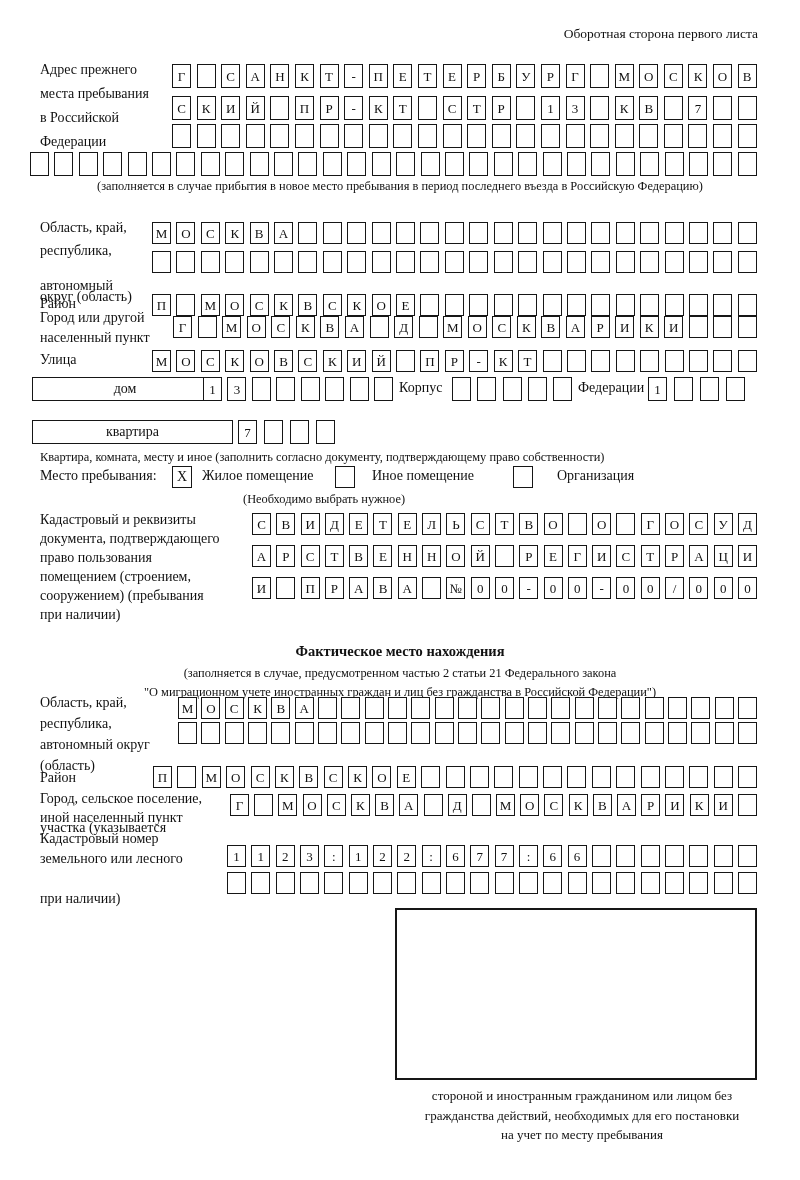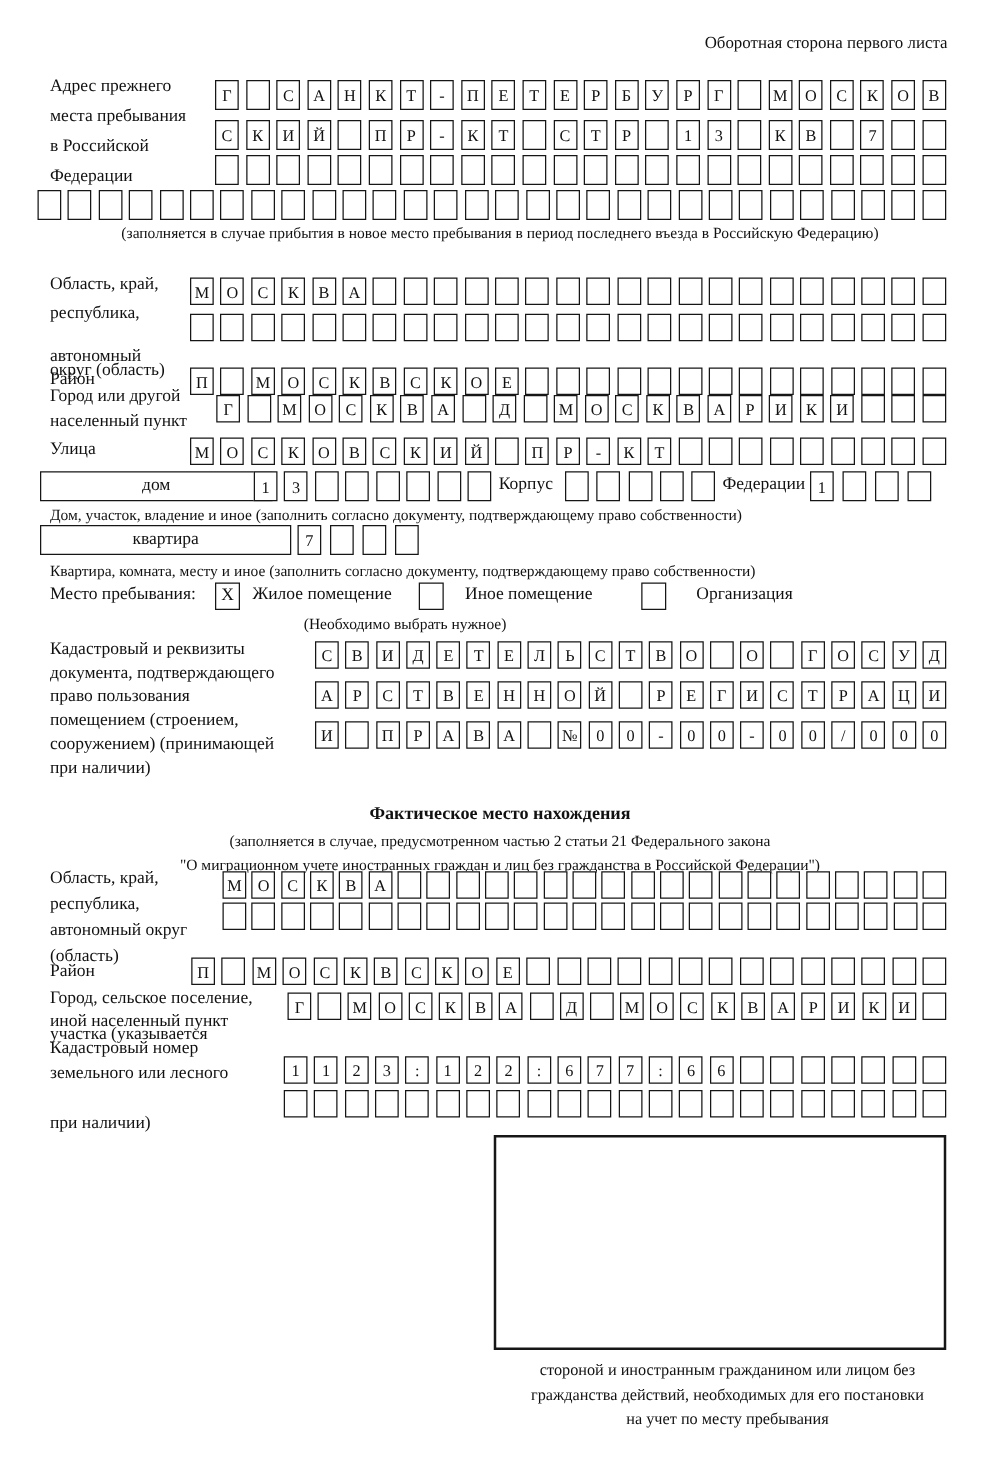--- a/index.html
+++ b/index.html
@@ -323,21 +323,20 @@
       <div class="cell"></div>
     </div>
   <div class="txt" style="left:578px;top:380px">Федерации</div>
   <div class="row h24" style="left:648px;top:377px;width:97px">
       <div class="cell">1</div>
       <div class="cell"></div>
       <div class="cell"></div>
       <div class="cell"></div>
     </div>
 
-  <div class="txt note" style="left:40px;top:405px">Дом, участок, владение и иное (заполнить согласно документу, подтверждающему право собственности)</div>
 
   <div class="widebox" style="left:32px;top:420px;width:201px">квартира</div>
   <div class="row h24" style="left:238px;top:420px;width:97px">
       <div class="cell">7</div>
       <div class="cell"></div>
       <div class="cell"></div>
       <div class="cell"></div>
     </div>
 
   <div class="txt note" style="left:40px;top:450px">Квартира, комната, месту и иное (заполнить согласно документу, подтверждающему право собственности)</div>
@@ -354,21 +353,21 @@
   <div class="checkbox" style="left:513px;top:466px">
     <span></span>
   </div>
   <div class="txt" style="left:557px;top:468px">Организация</div>
   <div class="txt note" style="left:243px;top:492px">(Необходимо выбрать нужное)</div>
 
   <div class="txt" style="left:40px;top:512px">Кадастровый и реквизиты</div>
   <div class="txt" style="left:40px;top:531px">документа, подтверждающего</div>
   <div class="txt" style="left:40px;top:550px">право пользования</div>
   <div class="txt" style="left:40px;top:569px">помещением (строением,</div>
-  <div class="txt" style="left:40px;top:588px">сооружением) (принимающей</div>
+  <div class="txt" style="left:40px;top:588px">сооружением) (пребывания</div>
   <div class="txt" style="left:40px;top:607px">при наличии)</div>
   <div class="row h22" style="left:252px;top:513px;width:505px">
       <div class="cell">С</div>
       <div class="cell">В</div>
       <div class="cell">И</div>
       <div class="cell">Д</div>
       <div class="cell">Е</div>
       <div class="cell">Т</div>
       <div class="cell">Е</div>
       <div class="cell">Л</div>

